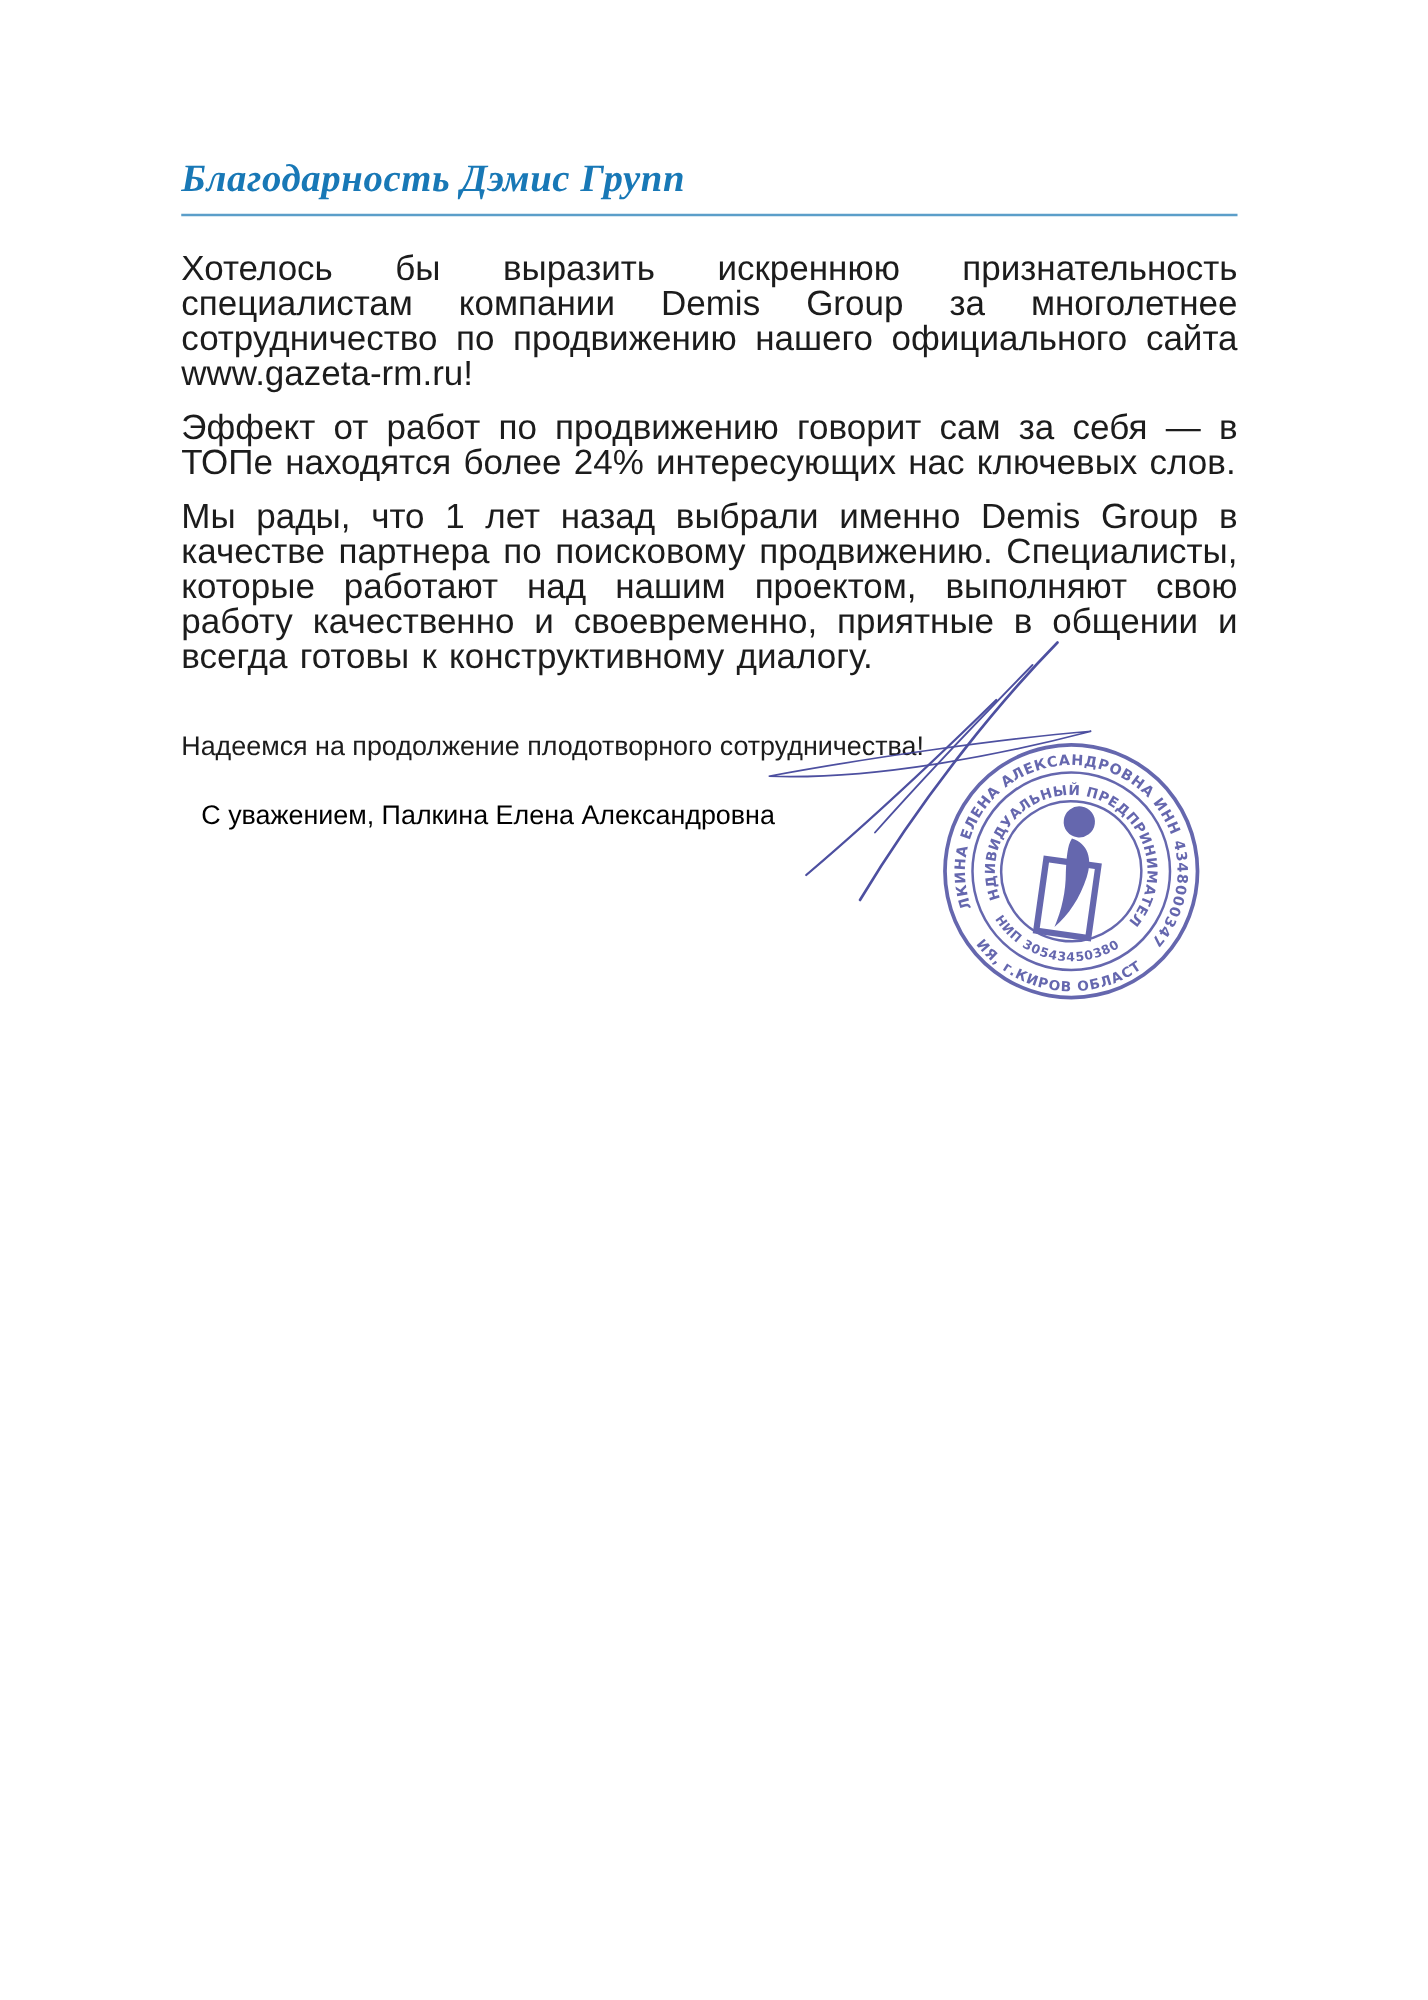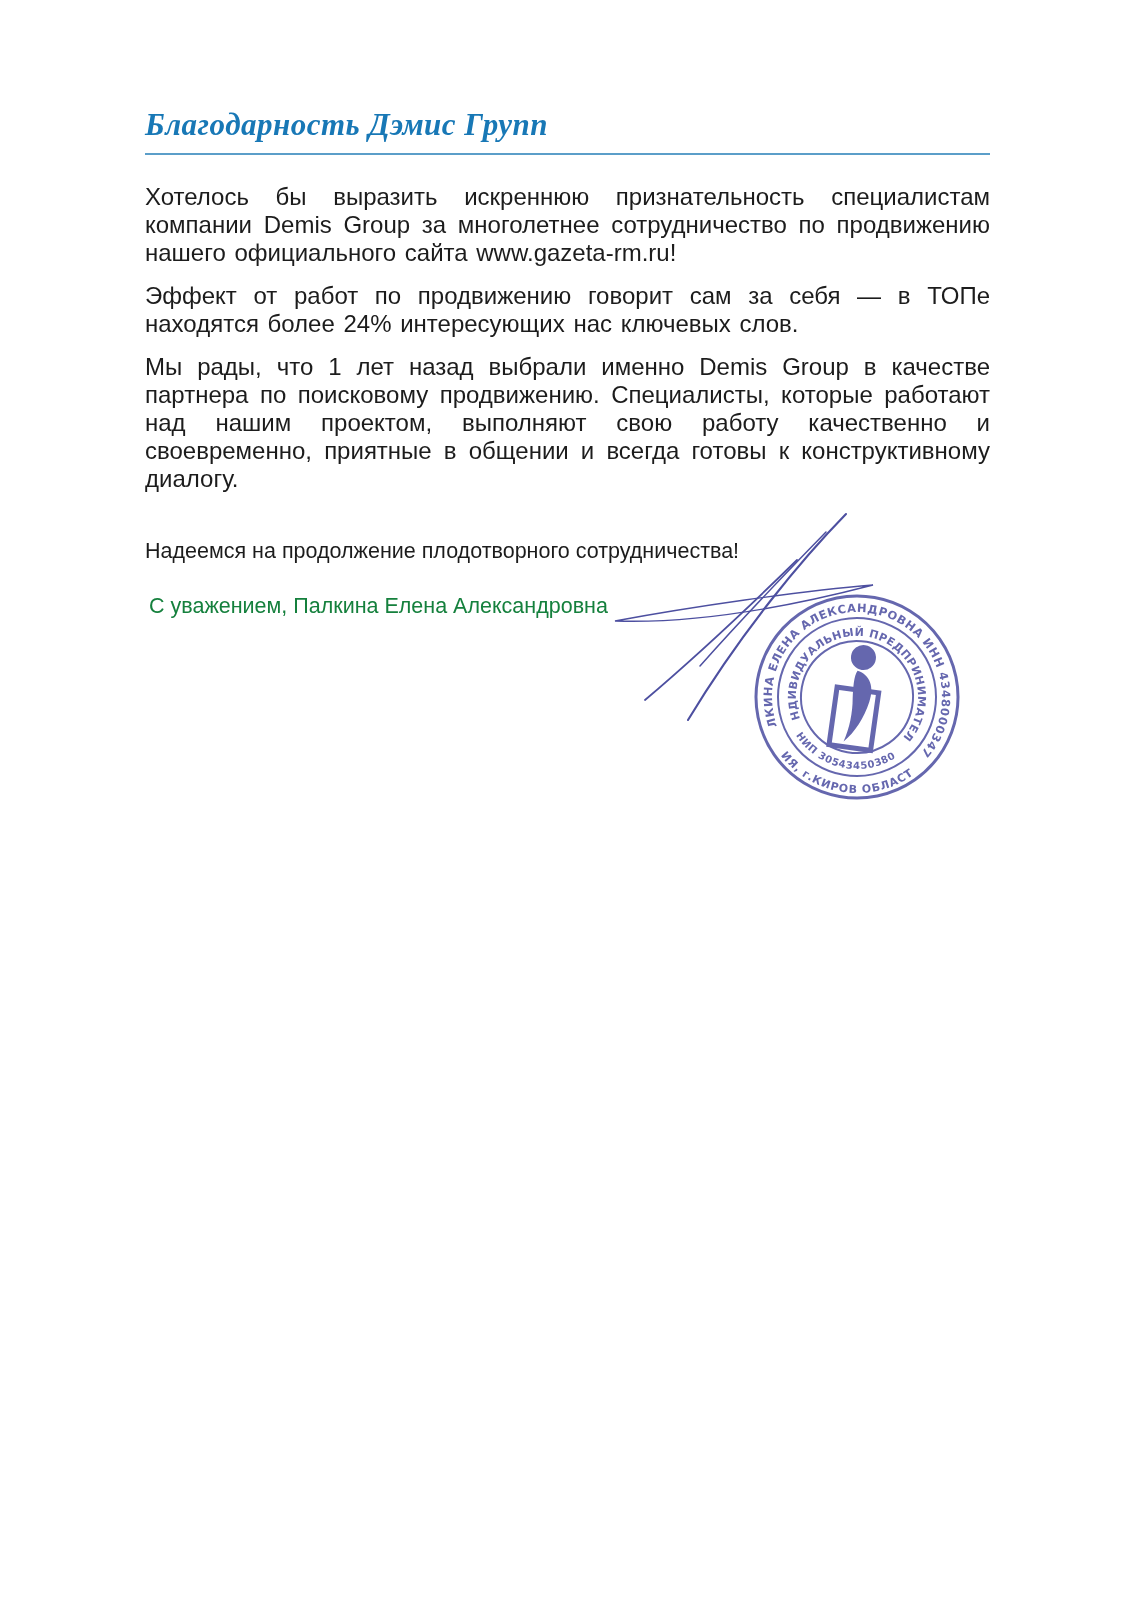--- a/index.html
+++ b/index.html
@@ -6,58 +6,58 @@
   .page{
     position:relative;
     width:1142px;height:1600px;
     margin:0 auto;
     background:#ffffff;
     overflow:hidden;
     font-family:"Liberation Sans",sans-serif;
   }
   .content{
     position:absolute;
-    left:145px;top:106px;
+    left:145px;top:124px;
     width:845px;
   }
   .doc-title{
     margin:0;
     font-family:"Liberation Serif","DejaVu Serif",serif;
     font-style:italic;
     font-weight:bold;
     font-size:31px;
     line-height:38px;
     color:#1878b6;
     letter-spacing:0.5px;
   }
   .title-rule{
     height:2px;
     background:#5b9ec9;
     margin:9px 0 28px 0;
   }
   .body-par{
     margin:0 0 15px 0;
-    font-size:24px;
+    font-size:28px;
     line-height:28px;
     color:#1c1c1c;
     text-align:justify;
     text-align-last:left;
     word-spacing:2px;
   }
   .closing-line{
     margin:44px 0 12px 0;
     font-size:21.5px;
     line-height:28px;
     color:#1c1c1c;
   }
   .signature-line{
-    margin:27px 0 0 4px;
+    margin:27px 0 0 16px;
     font-size:21.5px;
     line-height:28px;
-    color:#15803d;
+    color:#000000;
   }
   .seal-layer{
     position:absolute;
     left:560px;top:480px;
     width:450px;height:360px;
   }
   .stamp-text{
     font-family:"DejaVu Sans","Liberation Sans",sans-serif;
     font-weight:bold;
     fill:#4f51a3;

